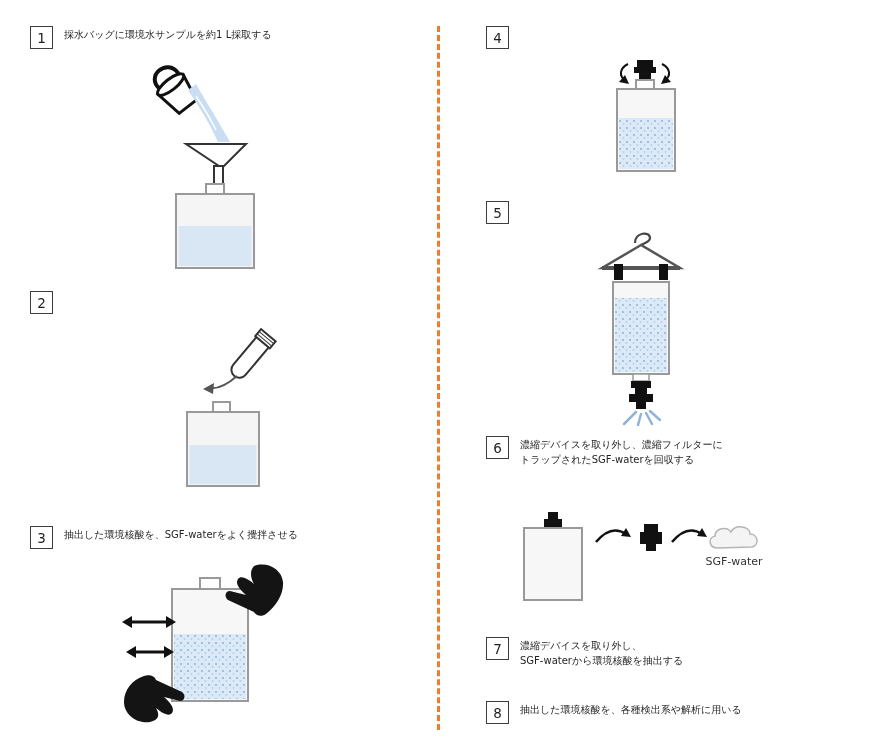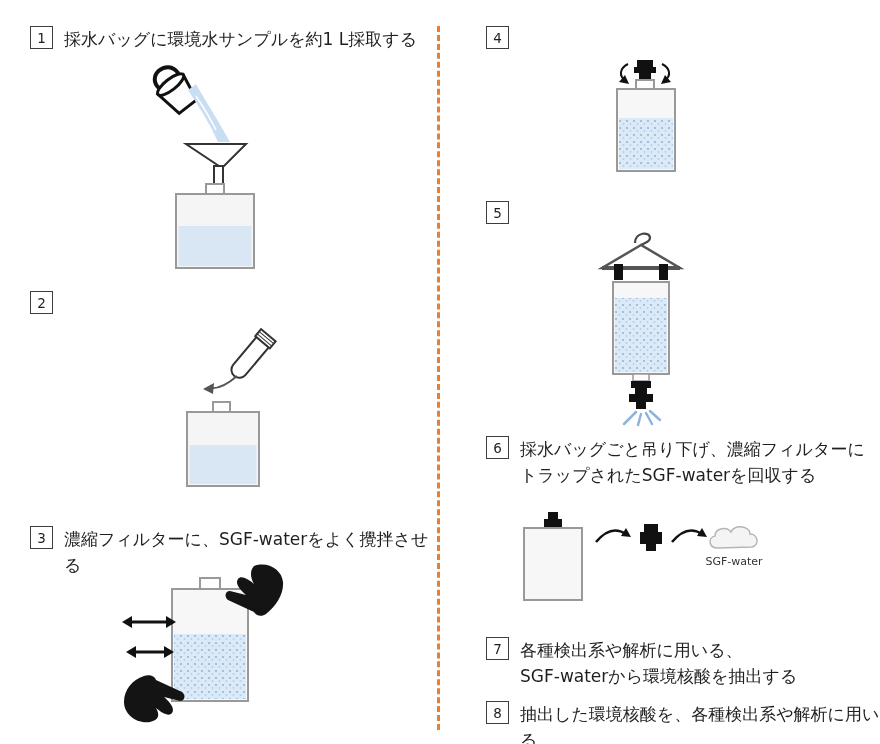--- a/index.html
+++ b/index.html
@@ -2,21 +2,21 @@
 <html><head>
 <meta charset="utf-8">
 <style>
   html,body{margin:0;padding:0;background:#fff;}
   body{width:880px;height:744px;font-family:"DejaVu Sans","Liberation Sans",sans-serif;color:#1f1f1f;}
   .page{position:relative;width:880px;height:744px;background:#fff;overflow:hidden;}
   .divider{position:absolute;left:437px;top:26px;height:704px;border-left:3px dashed #ED7D31;}
   .step-header{position:absolute;display:flex;gap:11px;align-items:flex-start;}
   .num{width:21px;height:21px;border:1.5px solid #3d3d3d;display:flex;align-items:center;justify-content:center;
        font-size:13.5px;color:#1f1f1f;flex:0 0 auto;background:#fff;box-sizing:content-box;}
-  .txt{font-size:17px;color:#1f1f1f;line-height:1.5;white-space:pre-line;padding-top:1px;max-width:370px;}
+  .txt{font-size:10px;color:#1f1f1f;line-height:1.5;white-space:pre-line;padding-top:1px;max-width:370px;}
   .illus{position:absolute;}
   #h1{left:30px;top:26px} #il1{left:130px;top:56px}
   #h2{left:30px;top:291px} #il2{left:163px;top:326px}
   #h3{left:30px;top:526px} #il3{left:116px;top:564px}
   #h4{left:486px;top:26px} #il4{left:590px;top:56px}
   #h5{left:486px;top:201px} #il5{left:586px;top:226px}
   #h6{left:486px;top:436px} #il6{left:504px;top:498px}
   #h7{left:486px;top:637px}
   #h8{left:486px;top:701px}
 </style>
@@ -58,21 +58,21 @@
     </g>
     <path d="M 74 50 Q 58 64 46 62" fill="none" stroke="#555" stroke-width="2"></path>
     <polygon points="40,63 51,57 50,68" fill="#555"></polygon>
     <rect x="50" y="76" width="17" height="10" fill="#fdfdfd" stroke="#999" stroke-width="2"></rect>
     <rect x="24" y="86" width="72" height="74" fill="#f5f5f5" stroke="#999" stroke-width="2"></rect>
     <rect x="26.5" y="119" width="67" height="39" fill="#d9e7f5"></rect>
   </svg>
 
   <div class="step-header" id="h3">
     <span class="num">3</span>
-    <span class="txt">濃縮フィルターに、SGF-waterをよく攪拌させる</span>
+    <span class="txt">抽出した環境核酸を、SGF-waterをよく攪拌させる</span>
   </div>
   <svg class="illus" id="il3" width="174" height="162" viewBox="0 0 174 162">
     <defs>
       <pattern id="dots3" width="7" height="7" patternUnits="userSpaceOnUse">
         <rect width="7" height="7" fill="#dce9f6"></rect>
         <circle cx="2" cy="2" r="1.1" fill="#90b8de"></circle>
         <circle cx="5.5" cy="5" r="0.9" fill="#b3cfe9"></circle>
       </pattern>
     </defs>
     <rect x="84" y="14" width="20" height="11" fill="#fdfdfd" stroke="#999" stroke-width="2"></rect>
@@ -145,21 +145,21 @@
     <g stroke="#8fb4da" stroke-width="2.5" stroke-linecap="round">
       <line x1="50" y1="186" x2="38" y2="198"></line>
       <line x1="55" y1="188" x2="52" y2="199"></line>
       <line x1="60" y1="187" x2="66" y2="198"></line>
       <line x1="64" y1="185" x2="74" y2="194"></line>
     </g>
   </svg>
 
   <div class="step-header" id="h6">
     <span class="num">6</span>
-    <span class="txt">採水バッグごと吊り下げ、濃縮フィルターに
+    <span class="txt">濃縮デバイスを取り外し、濃縮フィルターに
 トラップされたSGF-waterを回収する</span>
   </div>
   <svg class="illus" id="il6" width="268" height="112" viewBox="0 0 268 112">
     <rect x="44" y="14" width="10" height="7" fill="#111"></rect>
     <rect x="40" y="21" width="18" height="9" fill="#111"></rect>
     <rect x="20" y="30" width="58" height="72" fill="#f7f7f7" stroke="#999" stroke-width="2"></rect>
     <path d="M 92 44 Q 107 26 122 36" fill="none" stroke="#111" stroke-width="2.5"></path>
     <polygon points="127,39 117,38 122,30" fill="#111"></polygon>
     <g>
       <rect x="140" y="26" width="14" height="8" fill="#111"></rect>
@@ -167,21 +167,21 @@
       <rect x="142" y="46" width="10" height="7" fill="#111"></rect>
     </g>
     <path d="M 168 44 Q 183 26 198 36" fill="none" stroke="#111" stroke-width="2.5"></path>
     <polygon points="203,39 193,38 198,30" fill="#111"></polygon>
     <path d="M 214 50 C 205 50 203 40 211 38 C 211 30 223 28 227 34 C 231 26 246 28 246 36 C 254 36 256 47 248 49 Z" fill="#f4f4f4" stroke="#b5b5b5" stroke-width="1.5"></path>
     <text x="230" y="67" font-size="11" fill="#333" text-anchor="middle">SGF-water</text>
   </svg>
 
   <div class="step-header" id="h7">
     <span class="num">7</span>
-    <span class="txt">各種検出系や解析に用いる、
+    <span class="txt">濃縮デバイスを取り外し、
 SGF-waterから環境核酸を抽出する</span>
   </div>
 
   <div class="step-header" id="h8">
     <span class="num">8</span>
     <span class="txt">抽出した環境核酸を、各種検出系や解析に用いる</span>
   </div>
 
 </div>
 

